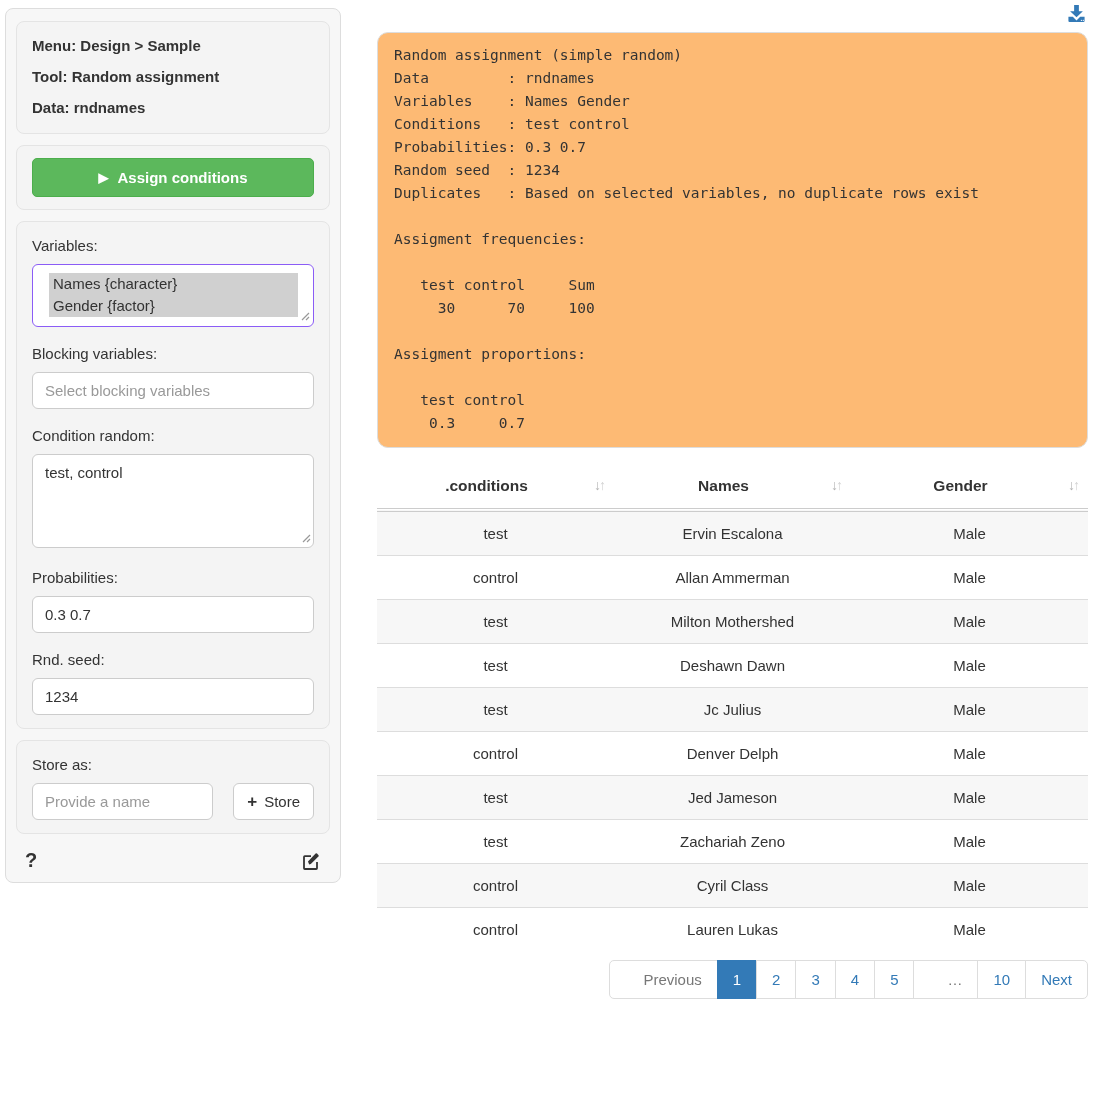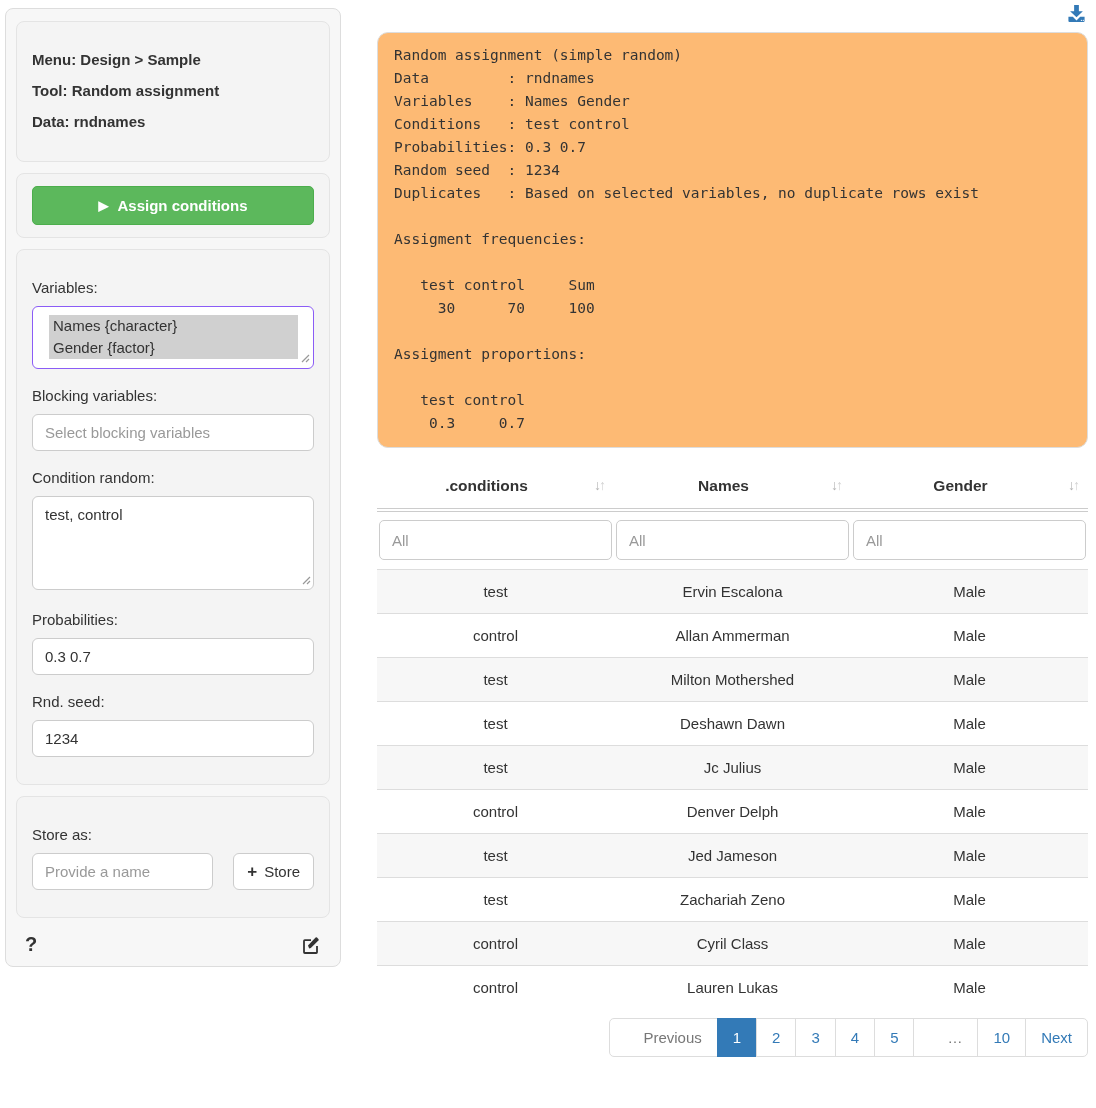--- a/index.html
+++ b/index.html
@@ -13,21 +13,21 @@
   .page { display:flex; align-items:flex-start; padding-top:4px; }
 
   
   .sidebar {
     width:336px; margin-left:5px; margin-top:4px;
     background:#f7f7f7; border:1px solid #ddd; border-radius:8px;
     padding:12px 10px 8px 10px;
   }
   .well {
     background:#f4f4f4; border:1px solid #e4e4e4; border-radius:8px;
-    padding:27px 15px; margin-bottom:11px;
+    padding:13px 15px; margin-bottom:11px;
   }
   .info-well p { margin:2px 0 14px; font-weight:bold; font-size:15px; }
   .info-well p:last-child { margin-bottom:4px; }
 
   .btn-well { padding:12px 15px; }
   .assign-btn {
     display:flex; align-items:center; justify-content:center; gap:9px;
     width:100%; padding:10px 12px;
     background:#5cb85c; border:1px solid #4cae4c; border-radius:5px;
     color:#fff; font-weight:bold; font-size:15px;
@@ -232,25 +232,20 @@
           </th>
           <th>
             <span>Names</span>
             <span class="sort"><span class="a-dn">↓</span><span class="a-up">↑</span></span>
           </th>
           <th>
             <span>Gender</span>
             <span class="sort"><span class="a-dn">↓</span><span class="a-up">↑</span></span>
           </th>
         </tr>
-        <tr>
-          <td class="flt-cell"><input class="flt" type="text" placeholder="All" style=""></td>
-          <td class="flt-cell"><input class="flt" type="text" placeholder="All" style=""></td>
-          <td class="flt-cell"><input class="flt" type="text" placeholder="All" style=""></td>
-        </tr>
       </thead>
       <tbody>
         <tr>
           <td>test</td>
           <td>Ervin Escalona</td>
           <td>Male</td>
         </tr>
         <tr>
           <td>control</td>
           <td>Allan Ammerman</td>

